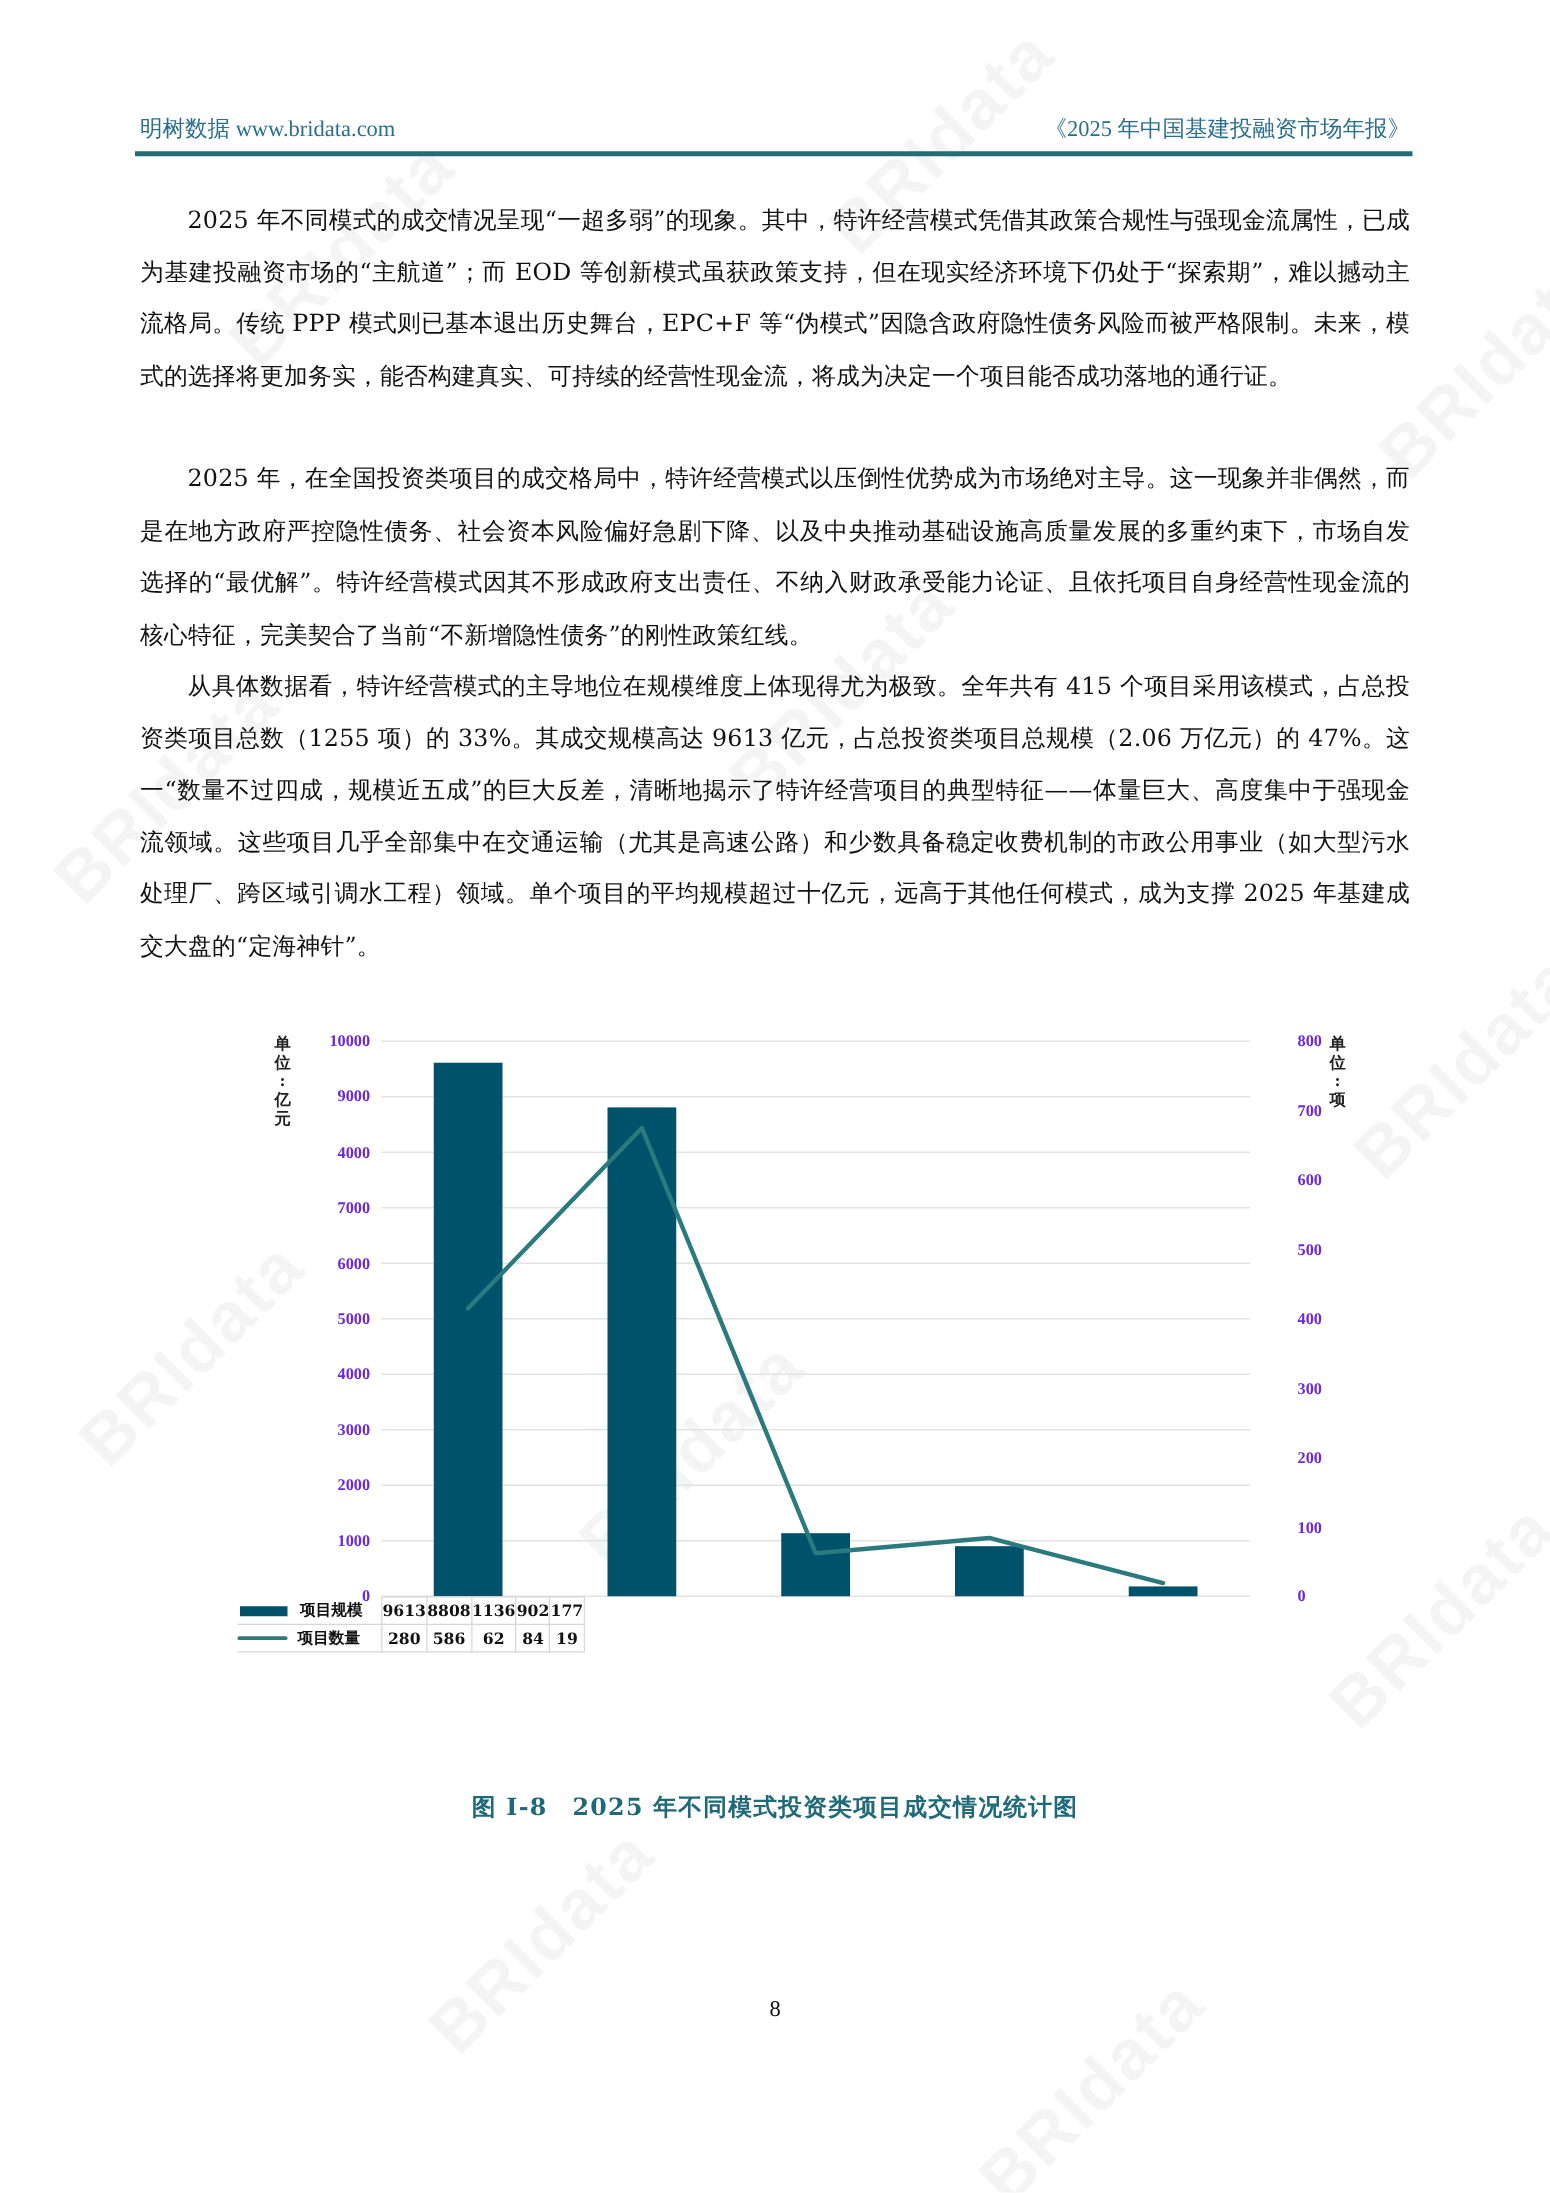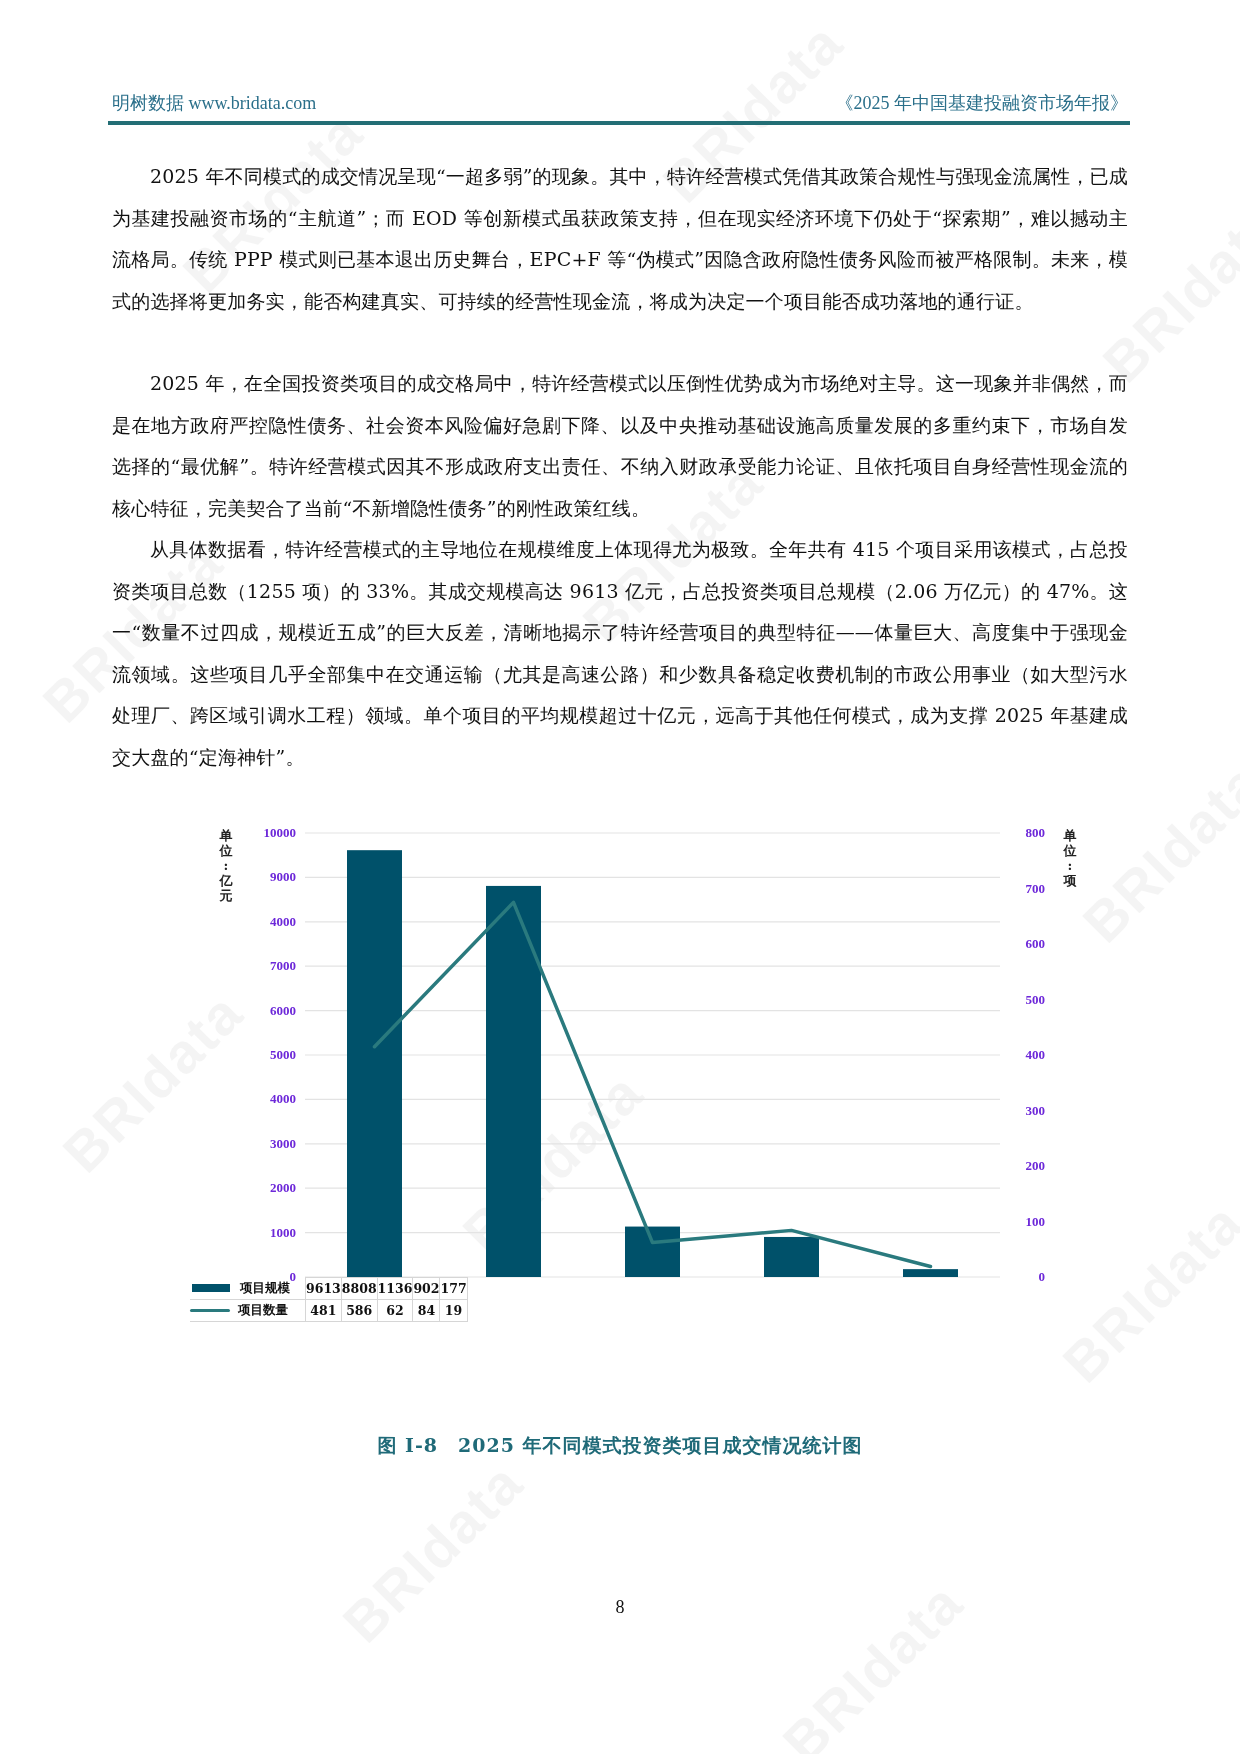--- a/index.html
+++ b/index.html
@@ -37,21 +37,21 @@
   .chart * { pointer-events: auto; }
   .axis-label {
     position: absolute; font-family: "DejaVu Serif", serif; font-weight: bold;
     font-size: 13px; color: #222; line-height: 15px; width: 16px; text-align: center;
   }
   .tick {
     position: absolute; font-family: "Liberation Serif", serif; font-weight: bold;
     font-size: 13px; color: #6d28d9;
   }
   .tick.left { width: 60px; text-align: right; }
-  .tick.right { width: 40px; text-align: right; }
+  .tick.right { width: 40px; text-align: left; margin-left: 33px; }
 
   .data-table {
     position: absolute; left: 190px; top: 1277px; border-collapse: collapse;
     font-family: "DejaVu Serif", "Liberation Serif", serif; font-weight: bold;
     font-size: 12.5px; color: #111;
   }
   .data-table td {
     border: 1px solid #d6d6d6; text-align: center; padding: 0; vertical-align: middle;
   }
   .data-table td.legend { border-left: none; border-top: none; text-align: left; width: 115px; }
@@ -165,21 +165,21 @@
       <td>9613</td>
       <td>8808</td>
       <td>1136</td>
       <td>902</td>
       <td>177</td>
     </tr>
     <tr class="val">
       <td class="legend">
         <span class="legend-swatch-line"></span><span>项目数量</span>
       </td>
-      <td>481</td>
+      <td>280</td>
       <td>586</td>
       <td>62</td>
       <td>84</td>
       <td>19</td>
     </tr>
   </tbody>
     </table>
 </div>
 
 <div class="caption">图 I-8　2025 年不同模式投资类项目成交情况统计图</div>

